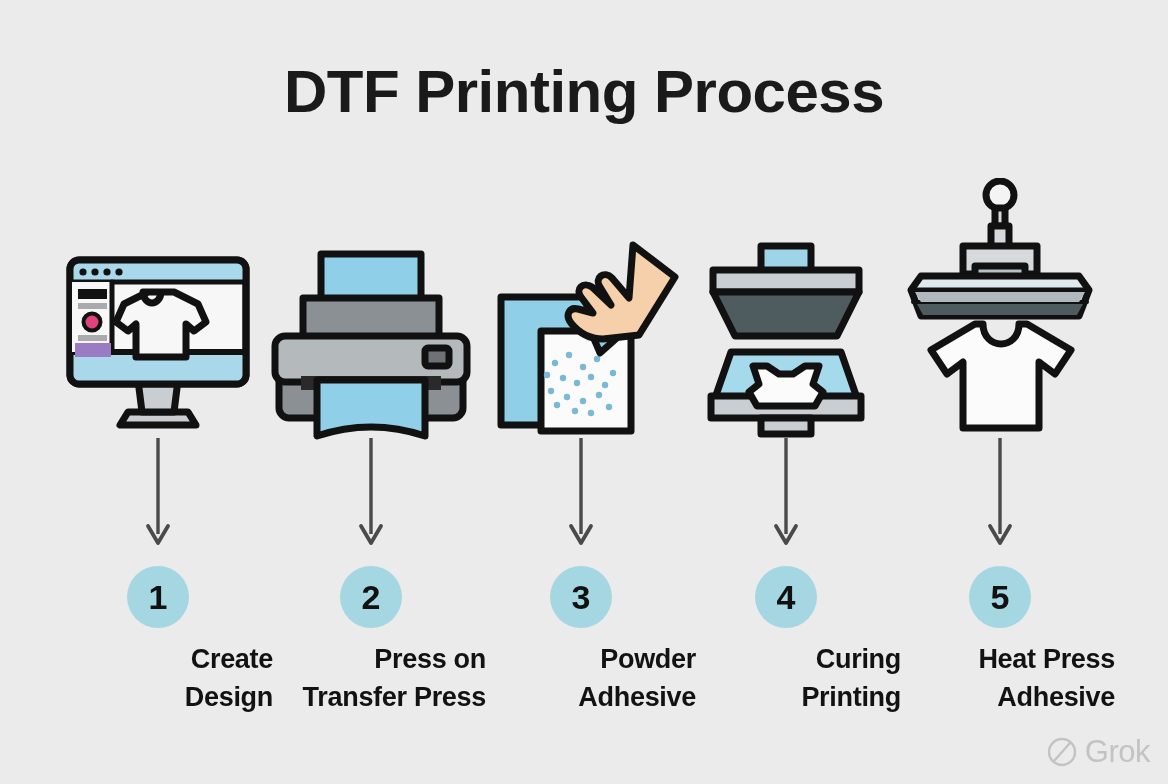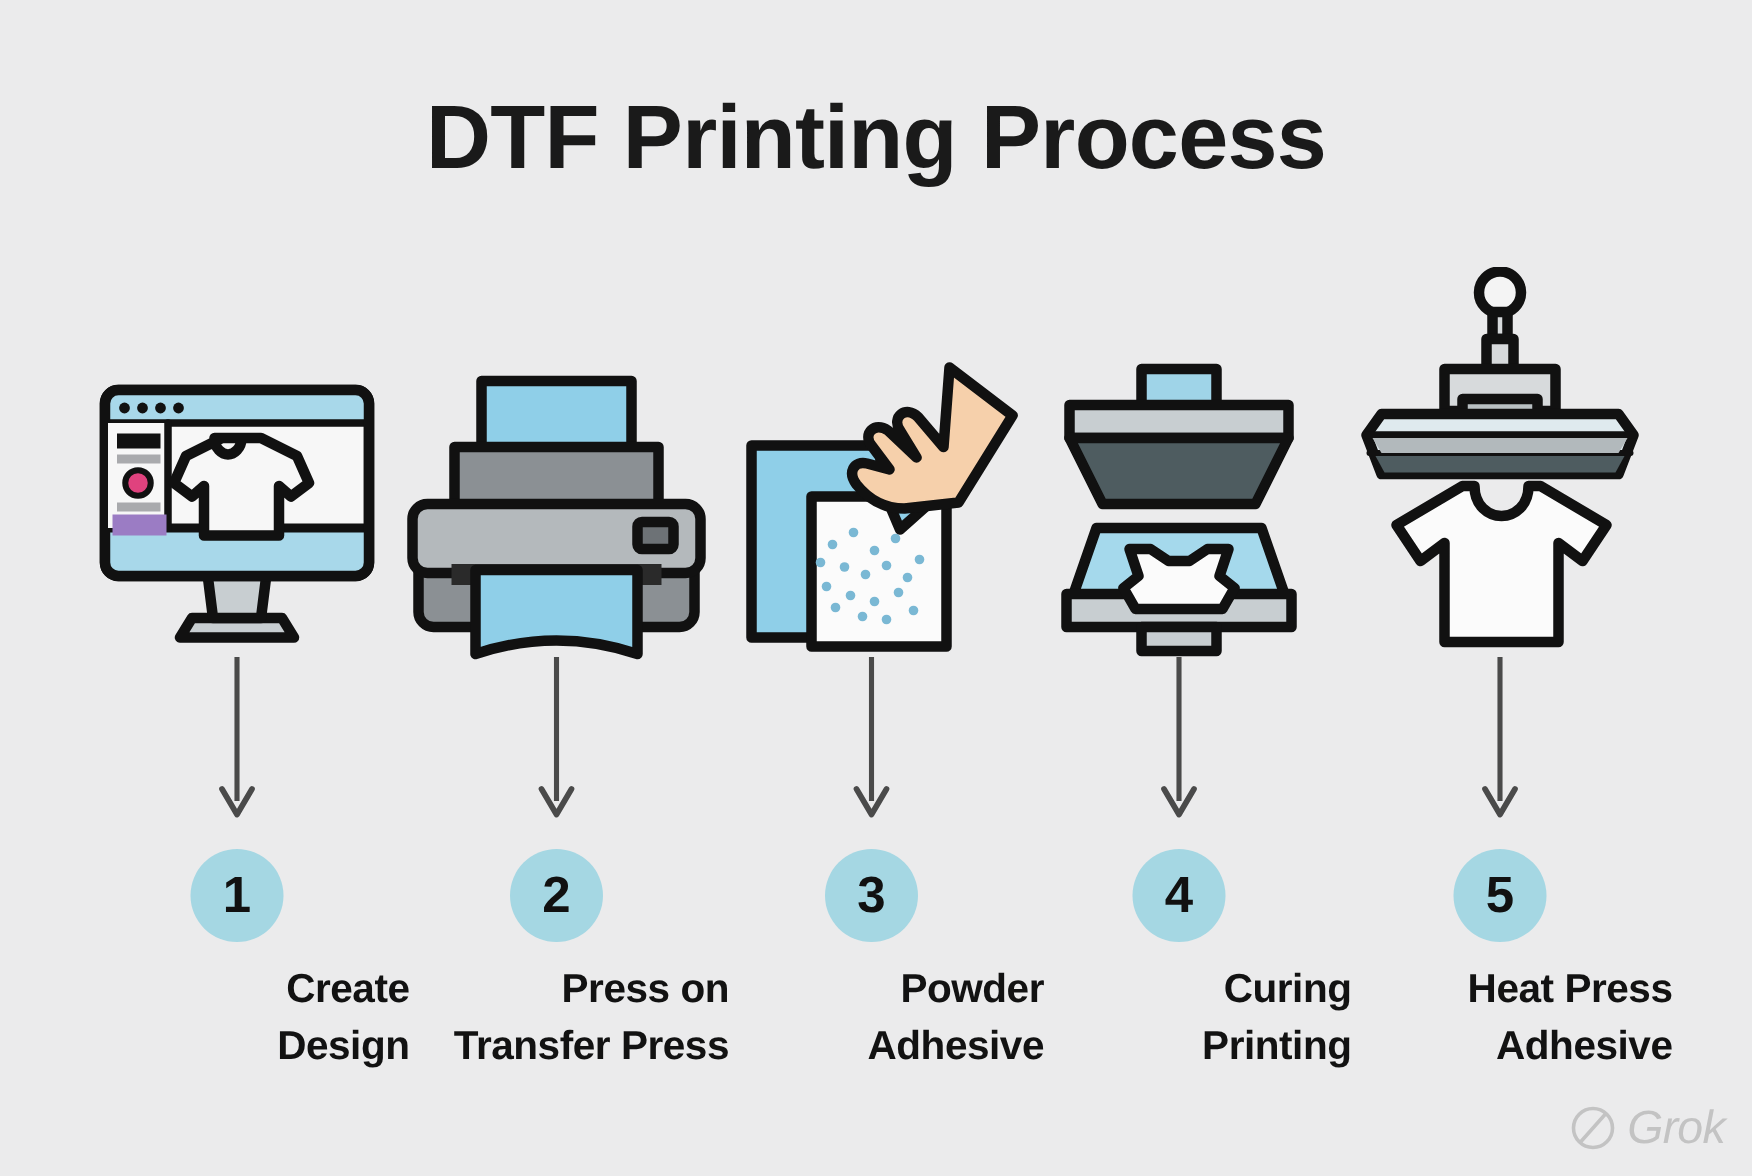--- a/index.html
+++ b/index.html
@@ -66,21 +66,20 @@
     font-weight:bold;
     color:#121212;
     line-height:1.42;
     letter-spacing:-0.3px;
   }
   #watermark{
     position:absolute;
     right:18px;bottom:14px;
     display:flex;align-items:center;gap:7px;
     opacity:.42;
-    font-style:italic;
   }
   #watermark .wm-text{
     font-size:31px;
     color:#8d8d8d;
     letter-spacing:-0.5px;
   }
 </style>
 </head>
 <body>
 

